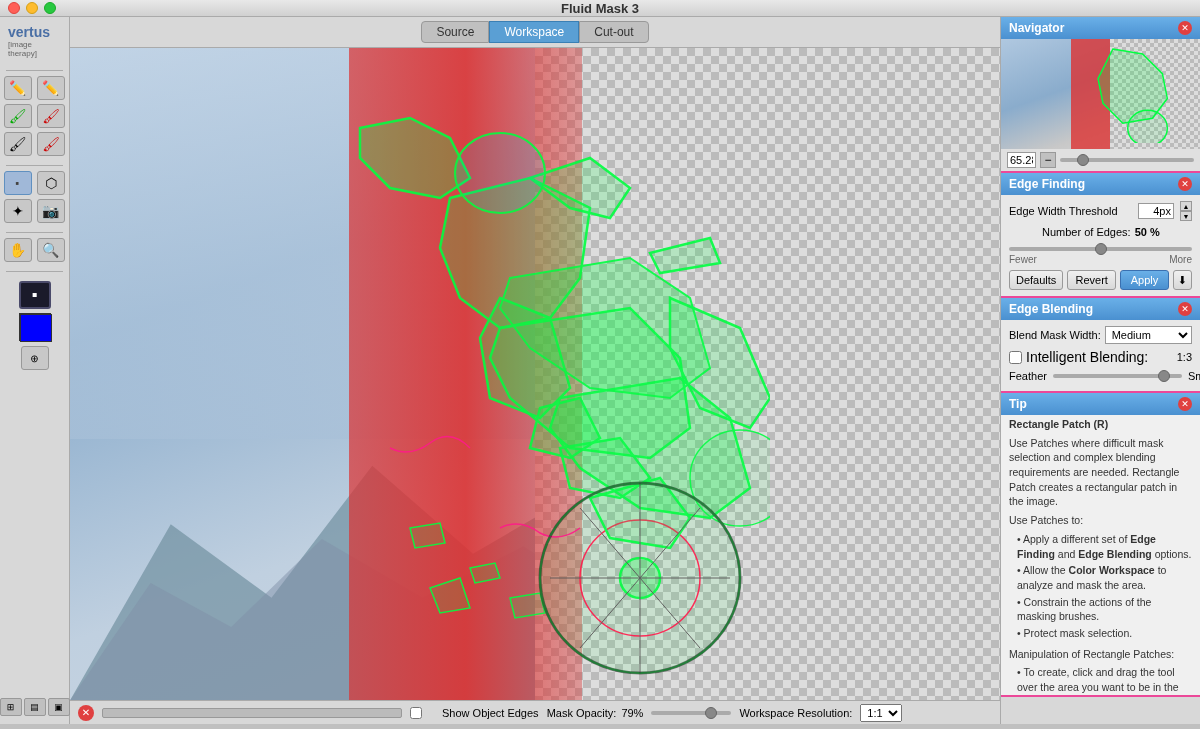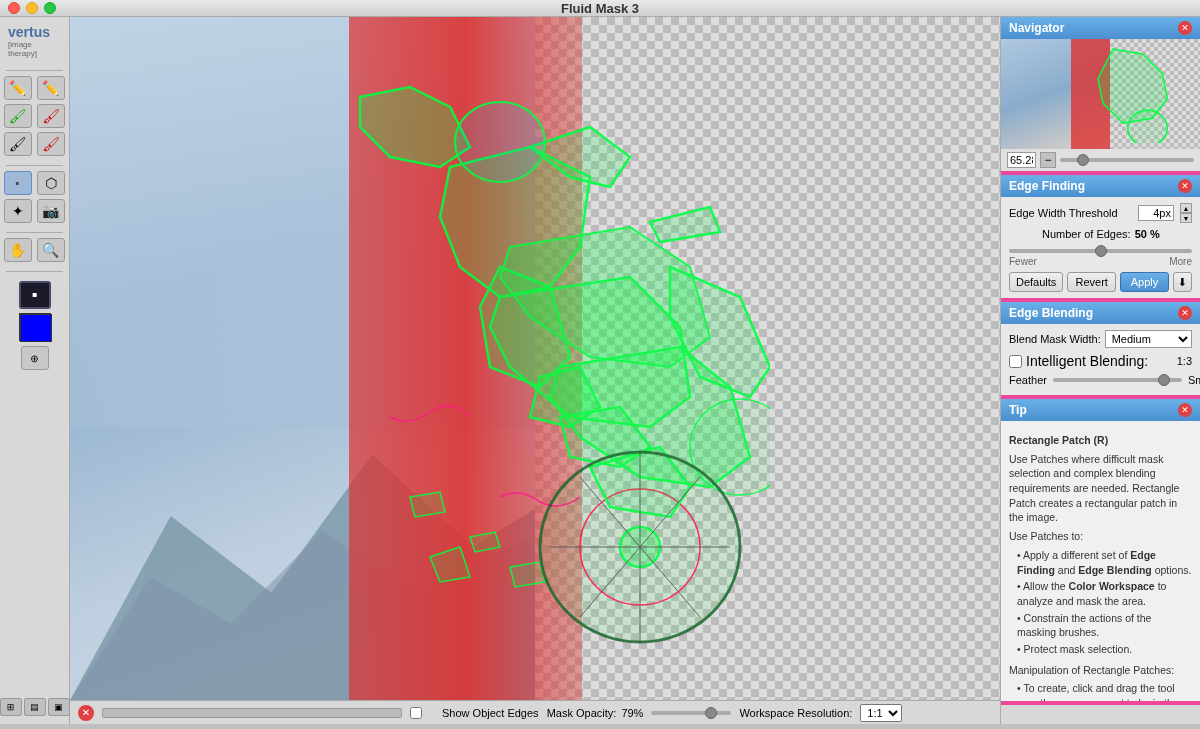--- a/index.html
+++ b/index.html
@@ -89,21 +89,21 @@
     .mask-opacity-slider { width: 80px; }
     .res-select { font-size: 11px; padding: 1px 2px; }
 
     
     .right-panel {
       width: 200px; background: #d8d8d8; border-left: 1px solid #aaa;
       display: flex; flex-direction: column; overflow-y: auto;
     }
 
     
-    .panel-section { border-bottom: 4px solid #ec4899; }
+    .panel-section { border-bottom: 2px solid #ec4899; }
     .panel-header {
       height: 22px; background: linear-gradient(#6ab0e8, #4a90d0); color: white;
       display: flex; align-items: center; justify-content: space-between;
       padding: 0 8px; font-size: 12px; font-weight: bold;
     }
     .panel-header-close { width: 14px; height: 14px; background: #e04040; border-radius: 50%; border: none; cursor: pointer; color: white; font-size: 9px; display: flex; align-items: center; justify-content: center; }
 
     .navigator-thumb {
       height: 110px; background: #888; position: relative; overflow: hidden;
     }
@@ -156,21 +156,21 @@
     .intelligent-checkbox { }
     .intelligent-label { font-size: 14px; }
     .intelligent-value { font-size: 11px; margin-left: auto; }
 
     .feather-row { display: flex; align-items: center; justify-content: space-between; margin-bottom: 3px; }
     .feather-label { font-size: 11px; }
     .feather-value { font-size: 11px; }
     .feather-slider { flex: 1; margin: 0 6px; }
 
     
-    .tip-content { padding: 12px 8px; background: #f0f0f0; font-size: 10.5px; color: #333; line-height: 1.4; overflow-y: auto; max-height: 280px; }
+    .tip-content { padding: 2px 8px; background: #f0f0f0; font-size: 10.5px; color: #333; line-height: 1.4; overflow-y: auto; max-height: 280px; }
     .tip-title { font-weight: bold; margin-bottom: 4px; }
     .tip-text { margin-bottom: 4px; }
     .tip-bold { font-weight: bold; }
     .tip-bullet { margin-left: 8px; margin-bottom: 2px; }
 
     input[type="range"] {
       -webkit-appearance: none; height: 4px; background: #aaa; border-radius: 2px; outline: none;
     }
     input[type="range"]::-webkit-slider-thumb {
       -webkit-appearance: none; width: 12px; height: 12px; background: #888; border-radius: 50%; border: 1px solid #666; cursor: pointer;
@@ -260,20 +260,25 @@
       <div class="view-btn-group">
         <div class="view-btn">⊞</div>
         <div class="view-btn">▤</div>
         <div class="view-btn">▣</div>
       </div>
     </div>
   </div>
 
   <div class="view-area">
 
+    <div class="view-tabs">
+      <div class="view-tab">Source</div>
+      <div class="view-tab active">Workspace</div>
+      <div class="view-tab">Cut-out</div>
+    </div>
 
     <div class="canvas-area">
       <div class="canvas-content">
 
         <div class="canvas-bg">
 
           <svg style="position:absolute;bottom:0;left:0;width:65%;height:45%;" viewBox="0 0 600 200" preserveAspectRatio="none">
             <polygon points="0,200 100,80 200,130 300,40 400,100 500,60 600,120 600,200" fill="#7090a0" opacity="0.7"></polygon>
             <polygon points="0,200 80,120 160,150 250,90 350,130 450,95 550,140 600,130 600,200" fill="#8090a8" opacity="0.5"></polygon>
           </svg>

